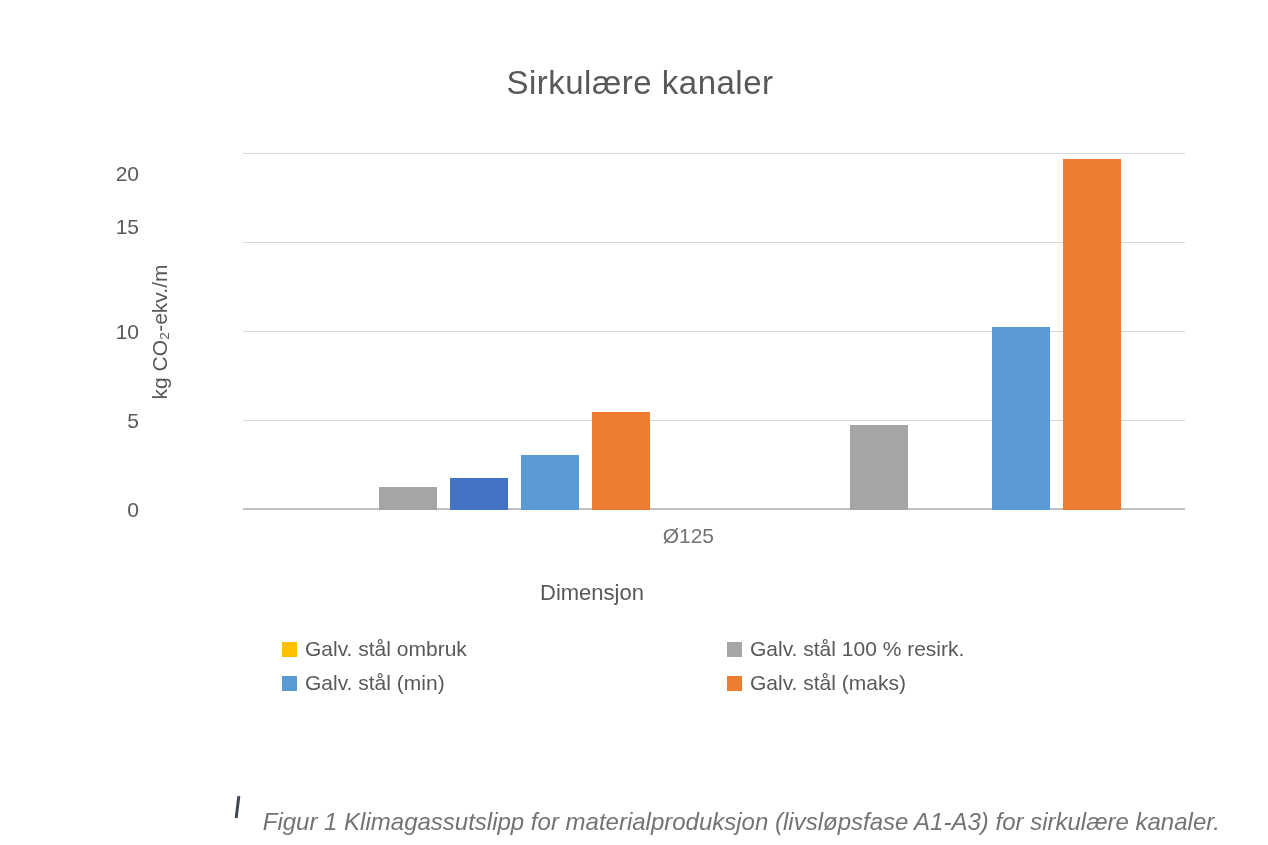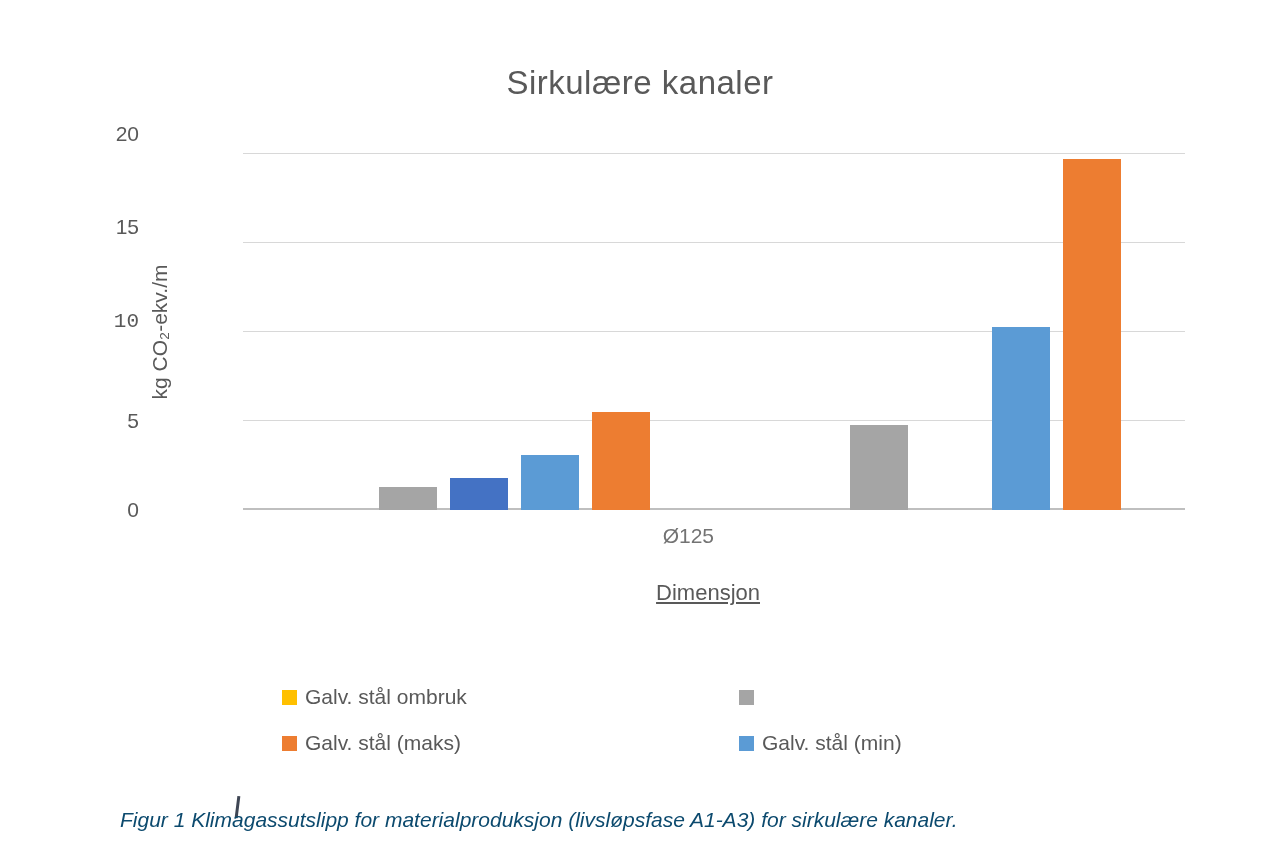--- a/index.html
+++ b/index.html
@@ -83,34 +83,32 @@
     width: 50%;
     text-align: right;
     font-size: 21px;
     color: #737373;
   }
   .x-axis-title {
     position: absolute;
     left: 540px;
     top: 580px;
     width: 220px;
-    text-align: right;
+    text-align: left;
     font-size: 22px;
     color: #595959;
-    text-decoration: underline;
   }
   .legend {
     position: absolute;
     left: 282px;
-    top: 680px;
+    top: 632px;
     display: grid;
     grid-template-columns: 445px 340px;
     grid-auto-rows: 34px;
     align-items: center;
-    gap: 12px;
   }
   .legend-item {
     display: flex;
     align-items: center;
     gap: 8px;
   }
   .legend-swatch {
     width: 15px;
     height: 15px;
     flex: 0 0 15px;
@@ -119,23 +117,24 @@
     font-size: 21px;
     color: #595959;
     white-space: nowrap;
   }
   .figure-caption {
     position: absolute;
     left: 120px;
     top: 808px;
     width: 1100px;
     font-style: italic;
-    font-size: 21px;
-    color: #0c4a6e;
+    font-size: 24px;
+    color: #737373;
     white-space: nowrap;
+    text-align: right;
   }
   .text-cursor {
     position: absolute;
     left: 236px;
     top: 796px;
     width: 2.5px;
     height: 22px;
     background: #3f4654;
     transform: rotate(7deg);
   }
@@ -148,25 +147,25 @@
   <div class="chart-title">Sirkulære kanaler</div>
 
   <div class="y-axis-title">kg CO₂-ekv./m</div>
 
   <div class="plot" id="plot">
       <div class="gridline baseline" style="bottom: 0px;"></div>
       <div class="ytick" style="bottom: -11px;">0</div>
       <div class="gridline" style="bottom: 89px;"></div>
       <div class="ytick" style="bottom: 78px;">5</div>
       <div class="gridline" style="bottom: 178px;"></div>
-      <div class="ytick" style="bottom: 177px; font-family: Liberation Mono, monospace;">10</div>
+      <div class="ytick" style="bottom: 167px;">10</div>
       <div class="gridline" style="bottom: 267px;"></div>
       <div class="ytick" style="bottom: 272px;">15</div>
       <div class="gridline" style="bottom: 356px;"></div>
-      <div class="ytick" style="bottom: 365px;">20</div>
+      <div class="ytick" style="bottom: 325px;">20</div>
       <div class="bar-group" style="left: 0px; width: 471px;">
         <div class="bar" style="height: 0px; background: rgb(255, 192, 0);"></div>
         <div class="bar" style="height: 23.14px; background: rgb(165, 165, 165);"></div>
         <div class="bar" style="height: 32.04px; background: rgb(68, 114, 196);"></div>
         <div class="bar" style="height: 55.18px; background: rgb(91, 155, 213);"></div>
         <div class="bar" style="height: 97.9px; background: rgb(237, 125, 49);"></div>
       </div>
       <div class="bar-group" style="left: 471px; width: 471px;">
         <div class="bar" style="height: 0px; background: rgb(255, 192, 0);"></div>
         <div class="bar" style="height: 85.44px; background: rgb(165, 165, 165);"></div>
@@ -182,28 +181,29 @@
 
   <div class="x-axis-title">Dimensjon</div>
 
   <div class="legend" id="legend">
       <div class="legend-item">
         <span class="legend-swatch" style="background: rgb(255, 192, 0);"></span>
         <span class="legend-label">Galv. stål ombruk</span>
       </div>
       <div class="legend-item">
         <span class="legend-swatch" style="background: rgb(165, 165, 165);"></span>
+        <span class="legend-label">Galv. stål 100 % resirk.</span>
+      </div>
+      <div class="legend-item">
+        <span class="legend-swatch" style="background: rgb(91, 155, 213);"></span>
+        <span class="legend-label">Galv. stål (min)</span>
       </div>
       <div class="legend-item">
         <span class="legend-swatch" style="background: rgb(237, 125, 49);"></span>
         <span class="legend-label">Galv. stål (maks)</span>
       </div>
-      <div class="legend-item">
-        <span class="legend-swatch" style="background: rgb(91, 155, 213);"></span>
-        <span class="legend-label">Galv. stål (min)</span>
-      </div>
     </div>
 
   <div class="text-cursor"></div>
 
   <div class="figure-caption">Figur 1 Klimagassutslipp for materialproduksjon (livsløpsfase A1-A3) for sirkulære kanaler.</div>
 
 </div>
 
 </body></html>

